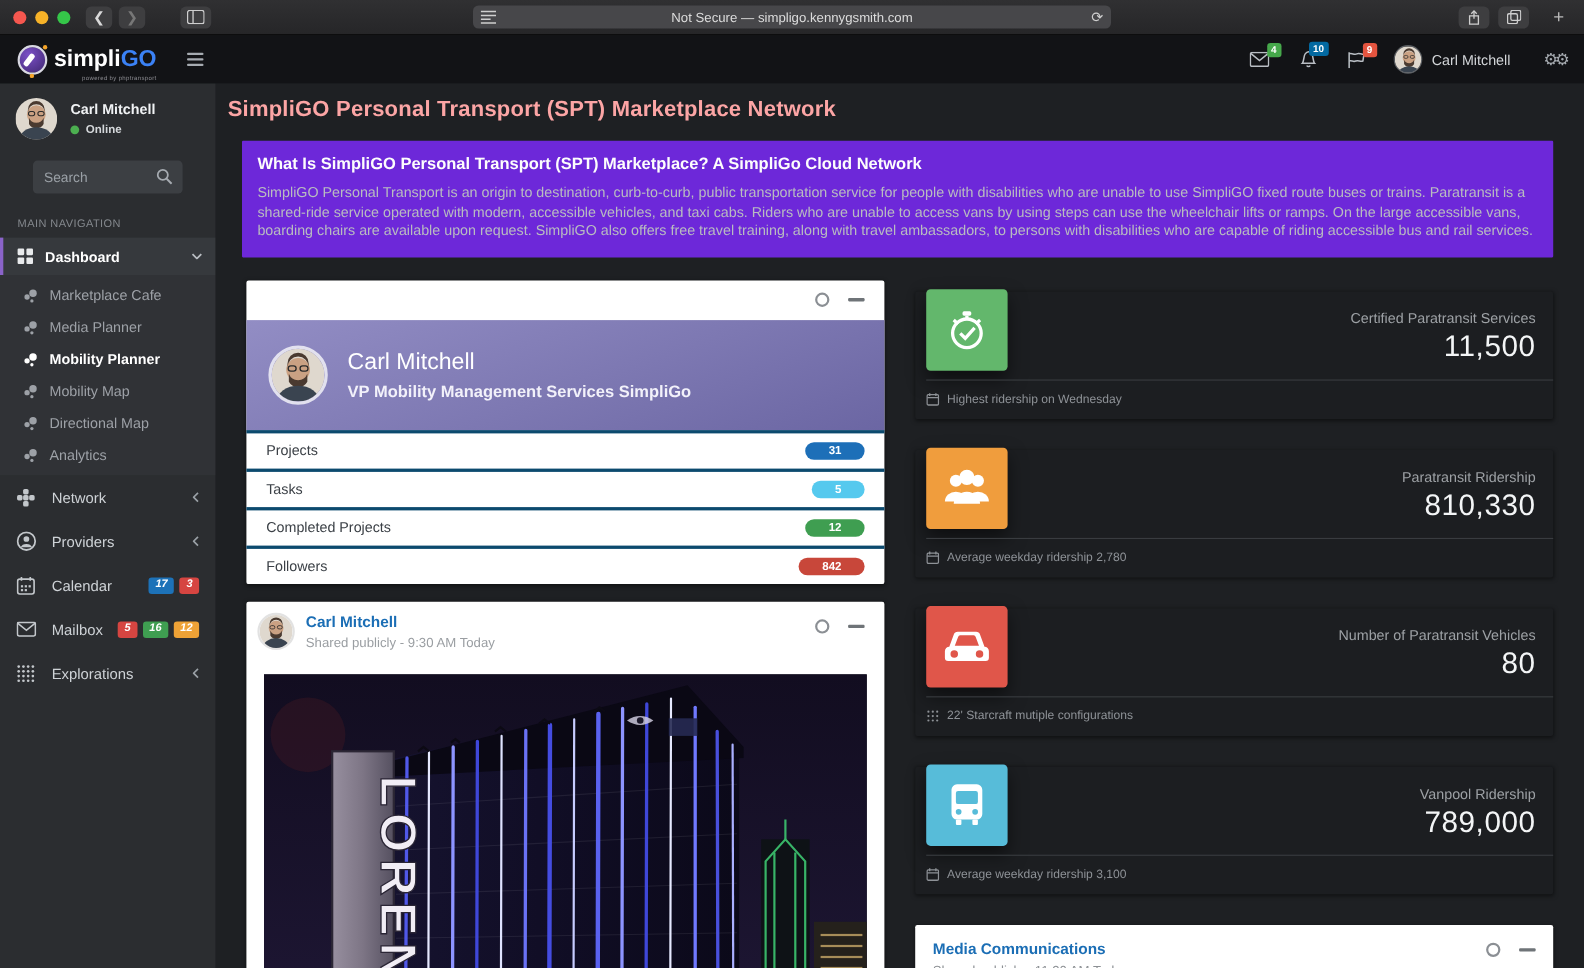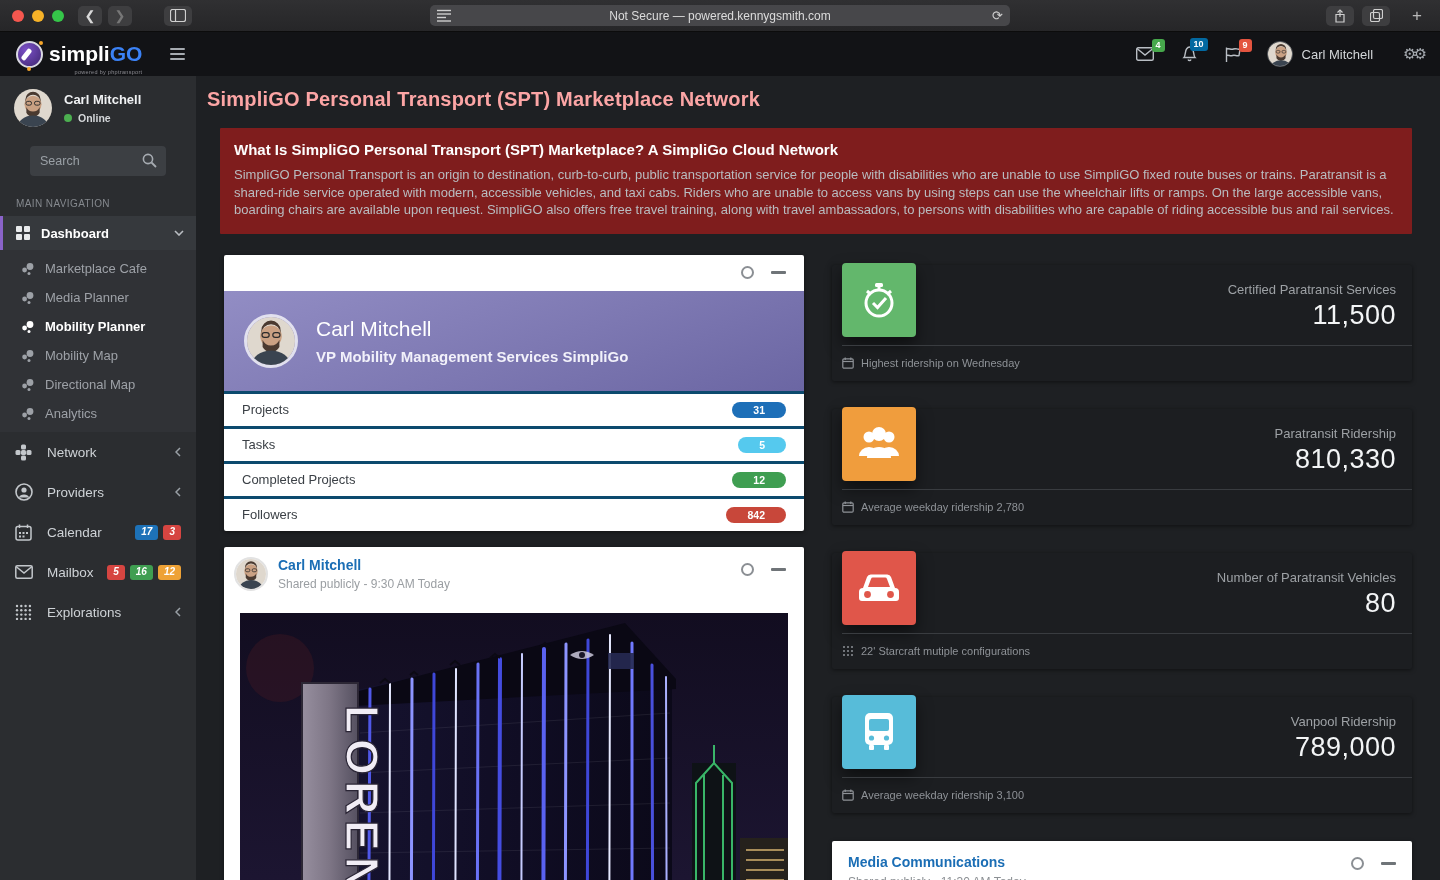--- a/index.html
+++ b/index.html
@@ -75,21 +75,21 @@
   .sb-group:first-of-type { margin-top:3px; }
   .sb-gicon { width:20px; margin-right:12px; color:#c3c7cb; display:flex; align-items:center; }
   .sb-glabel { font-size:13.5px; }
   .sb-gright { margin-left:auto; display:flex; align-items:center; gap:5px;font-style:italic; }
   .sb-chev { color:#9aa0a6; }
   .sb-badge { color:#fff; font-size:10px; font-weight:bold; padding:2.5px 6px; border-radius:3px; line-height:10px; }
 
   
   .main { flex:1; background:#1e2023; padding:12px 28px 0 11px; overflow:hidden; }
   .page-title { font-size:20px; font-weight:600; color:#fca5a5; letter-spacing:.2px; }
-  .intro { margin:17px 0 0 13px; background:#7f1d1d; padding:13px 14px 15px; border-radius:1px; }
+  .intro { margin:17px 0 0 13px; background:#6d28d9; padding:13px 14px 15px; border-radius:1px; }
   .intro-h { font-size:15px; font-weight:bold; color:#fdfdfd; }
   .intro-b { margin-top:8px; font-size:13px; line-height:17.5px; color:#b9bcc0; }
   .cols { display:flex; gap:28px; margin:21px 0 0 17px; }
   .col-l { width:580px; min-width:580px; }
   .col-r { flex:1; }
 
   .card-controls { display:flex; align-items:center; gap:17px; }
   .ctl-circle { width:13px; height:13px; border:2px solid #8b8f94; border-radius:50%; }
   .ctl-minus { width:15px; height:3px; background:#6f7478; border-radius:1px; }
 
@@ -154,21 +154,21 @@
     </div>
     <div class="url-bar">
       <svg class="reader-icon" width="14" height="13" viewBox="0 0 14 13">
           <g stroke="#cfcfcf" stroke-width="1.4">
             <line x1="0" y1="1.5" x2="14" y2="1.5"></line>
             <line x1="0" y1="5" x2="14" y2="5"></line>
             <line x1="0" y1="8.5" x2="9" y2="8.5"></line>
             <line x1="0" y1="12" x2="14" y2="12"></line>
           </g>
         </svg>
-      <span class="url-text">Not Secure — powered.kennygsmith.com</span>
+      <span class="url-text">Not Secure — simpligo.kennygsmith.com</span>
       <span class="reload-icon">⟳</span>
     </div>
     <div class="chrome-right">
       <div class="chrome-btn">
         <svg width="12" height="14" viewBox="0 0 12 14">
             <g fill="none" stroke="#cfcfcf" stroke-width="1.2">
               <path d="M2 5.5 L10 5.5 L10 13 L2 13 Z" transform="translate(0,0)"></path>
               <line x1="6" y1="1" x2="6" y2="8"></line>
               <path d="M3.5 3.5 L6 1 L8.5 3.5"></path>
             </g>

